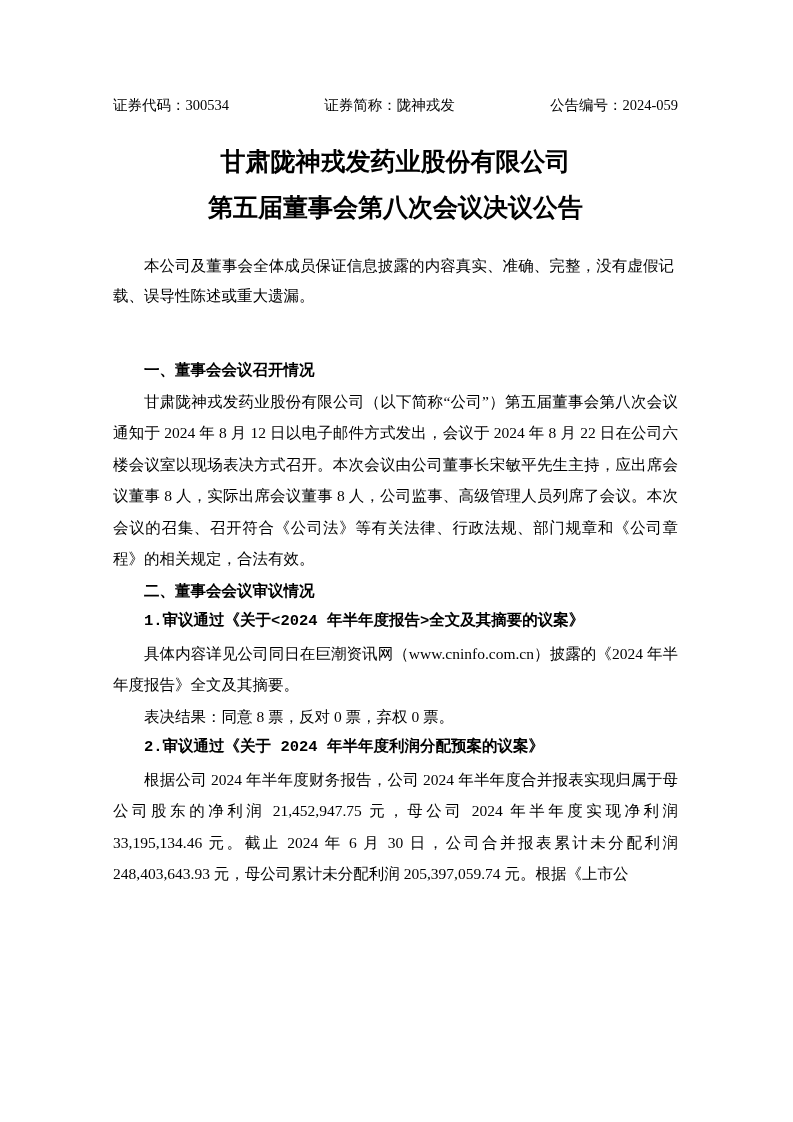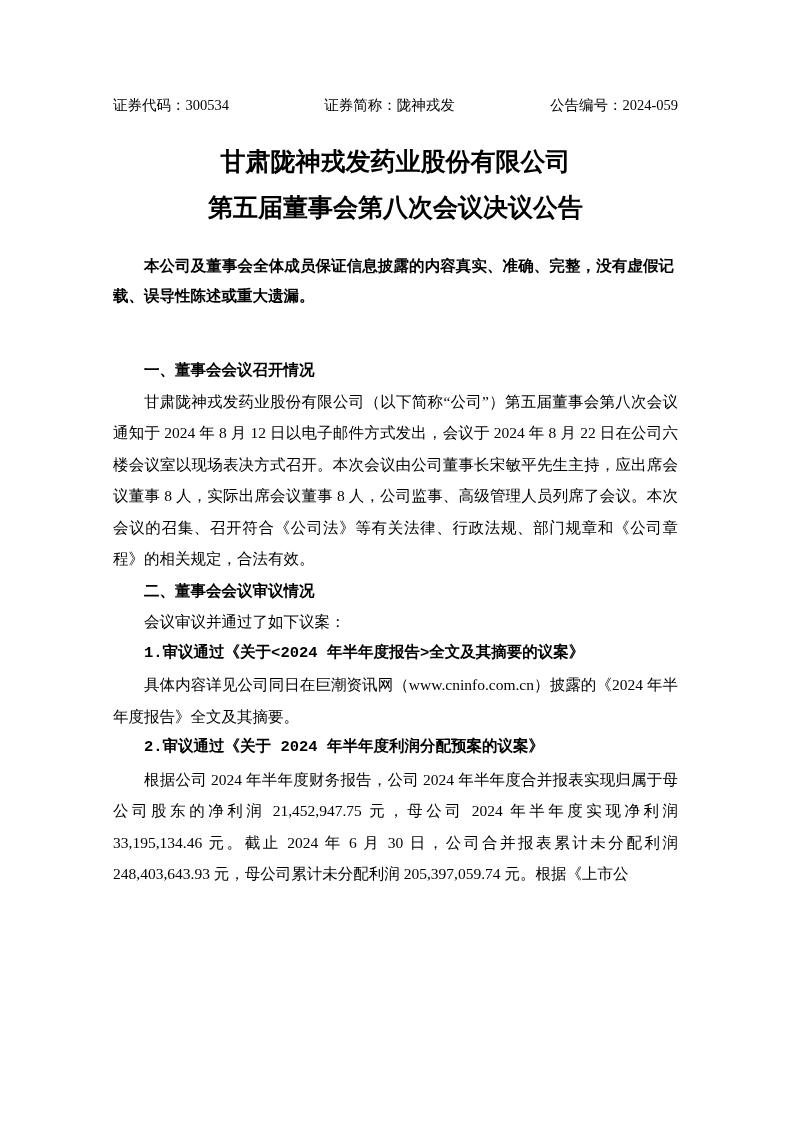--- a/index.html
+++ b/index.html
@@ -34,21 +34,21 @@
     font-size: 25px;
     font-weight: bold;
     line-height: 26px;
   }
   .title-line + .title-line {
     margin-top: 20px;
   }
   .disclaimer {
     margin: 30px 4px 0 0;
     font-size: 15.5px;
-    font-weight: bold;
+    font-weight: normal;
     line-height: 30px;
     text-indent: 2em;
     text-align: justify;
   }
   .body-flow {
     margin-top: 43px;
     font-size: 15.5px;
     line-height: 31.5px;
     text-align: justify;
   }
@@ -81,22 +81,22 @@
     <div class="title-line">第五届董事会第八次会议决议公告</div>
   </div>
 
   <p class="disclaimer">本公司及董事会全体成员保证信息披露的内容真实、准确、完整，没有虚假记载、误导性陈述或重大遗漏。</p>
 
   <div class="body-flow">
     <p class="sec-heading">一、董事会会议召开情况</p>
     <p>甘肃陇神戎发药业股份有限公司（以下简称“公司”）第五届董事会第八次会议通知于 2024 年 8 月 12 日以电子邮件方式发出，会议于 2024 年 8 月 22 日在公司六楼会议室以现场表决方式召开。本次会议由公司董事长宋敏平先生主持，应出席会议董事 8 人，实际出席会议董事 8 人，公司监事、高级管理人员列席了会议。本次会议的召集、召开符合《公司法》等有关法律、行政法规、部门规章和《公司章程》的相关规定，合法有效。</p>
 
     <p class="sec-heading">二、董事会会议审议情况</p>
-    <p>会议审议并通过了如下议案：</p>
 
     <p class="item-heading">1.审议通过《关于&lt;2024 年半年度报告&gt;全文及其摘要的议案》</p>
     <p>具体内容详见公司同日在巨潮资讯网（www.cninfo.com.cn）披露的《2024 年半年度报告》全文及其摘要。</p>
+    <p>表决结果：同意 8 票，反对 0 票，弃权 0 票。</p>
 
     <p class="item-heading">2.审议通过《关于 2024 年半年度利润分配预案的议案》</p>
     <p>根据公司 2024 年半年度财务报告，公司 2024 年半年度合并报表实现归属于母公司股东的净利润 21,452,947.75 元，母公司 2024 年半年度实现净利润 33,195,134.46 元。截止 2024 年 6 月 30 日，公司合并报表累计未分配利润 248,403,643.93 元，母公司累计未分配利润 205,397,059.74 元。根据《上市公</p>
   </div>
 
 </div>
 
 </body></html>

